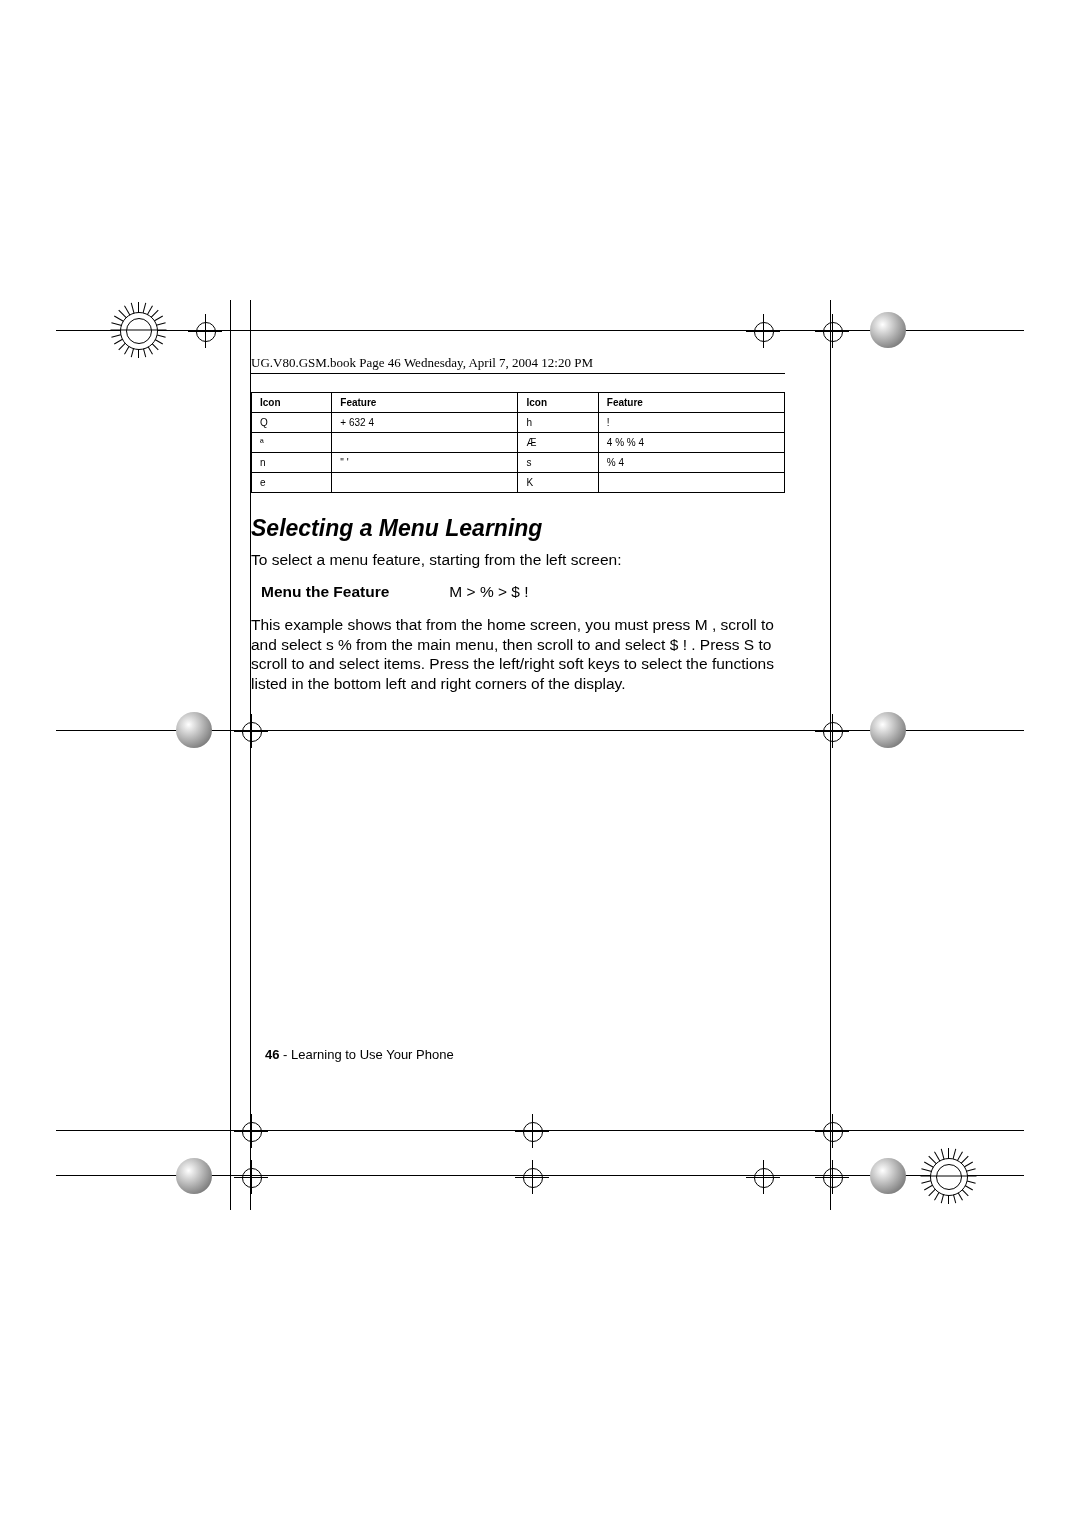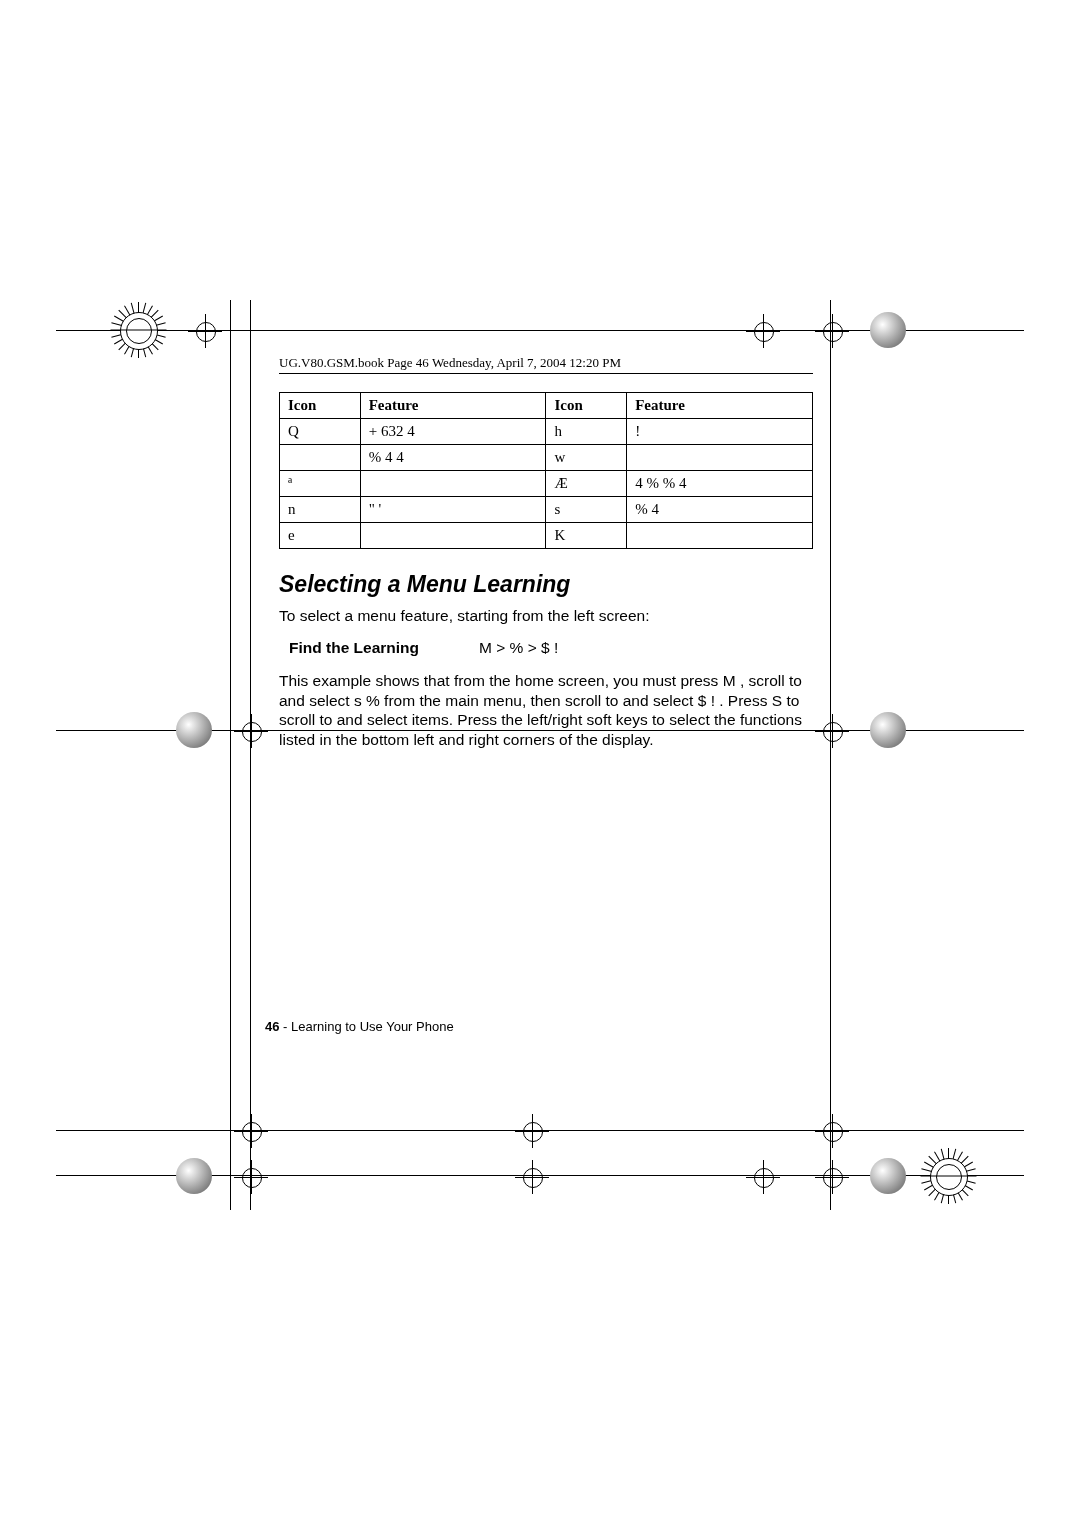--- a/index.html
+++ b/index.html
@@ -98,39 +98,38 @@
   }
   .vline {
     position: absolute;
     width: 0;
     border-left: 1px solid #000;
   }
 
   
   .page-frame {
     position: absolute;
-    left: 279px;
+    left: 251px;
     top: 355px;
     width: 534px;
     pointer-events: none;
   }
 
   .header-line {
     font-family: "Times New Roman", Times, serif;
     font-size: 13px;
     border-bottom: 1px solid #000;
     padding-bottom: 2px;
     margin-bottom: 18px;
   }
 
   table.icon-table {
     border-collapse: collapse;
     width: 100%;
-    font-size: 15px;
-    font-family: Liberation Serif, serif;
+    font-size: 10px;
   }
   table.icon-table th,
   table.icon-table td {
     border: 1px solid #000;
     padding: 4px 8px;
     text-align: left;
     vertical-align: top;
   }
   table.icon-table th {
     font-weight: bold;
@@ -155,21 +154,21 @@
     display: flex;
     gap: 60px;
     margin: 14px 0 14px 10px;
     font-size: 15.5px;
   }
   .find-row .lbl { font-weight: bold; }
 
   .footer {
     position: absolute;
     left: 265px;
-    top: 1019px;
+    top: 1047px;
     font-size: 13px;
   }
   .footer b { font-weight: bold; }
 
 </style>
 </head>
 <body>
 
 <div class="hline" style="left:56px; top:330px; width:968px;"></div>
 <div class="hline" style="left:56px; top:730px; width:968px;"></div>
@@ -267,26 +266,20 @@
       </tr>
     </thead>
     <tbody>
       <tr>
         <td>Q</td>
         <td>+   632   4</td>
         <td>h</td>
         <td>!</td>
       </tr>
       <tr>
-        <td></td>
-        <td>% 4    4</td>
-        <td>w</td>
-        <td></td>
-      </tr>
-      <tr>
         <td>ª</td>
         <td></td>
         <td>Æ</td>
         <td>4 % %  4</td>
       </tr>
       <tr>
         <td>n</td>
         <td>"    '</td>
         <td>s</td>
         <td>%   4</td>
@@ -298,21 +291,21 @@
         <td></td>
       </tr>
     </tbody>
   </table>
 
   <h2 class="section">Selecting a Menu Learning</h2>
 
   <div class="body">To select a menu feature, starting from the left screen:</div>
 
   <div class="find-row">
-    <span class="lbl">Find the Learning</span>
+    <span class="lbl">Menu the Feature</span>
     <span>M   &gt;  %         &gt; $     !</span>
   </div>
 
   <div class="body">This example shows that from the home screen, you must press M , scroll to and select s    %        from the main menu, then scroll to and select $     ! . Press S  to scroll to and select items. Press the left/right soft keys to select the functions listed in the bottom left and right corners of the display.</div>
 
 </div>
 
 <div class="footer">
   <b>46</b><span> - Learning to Use Your Phone</span>
 </div>

